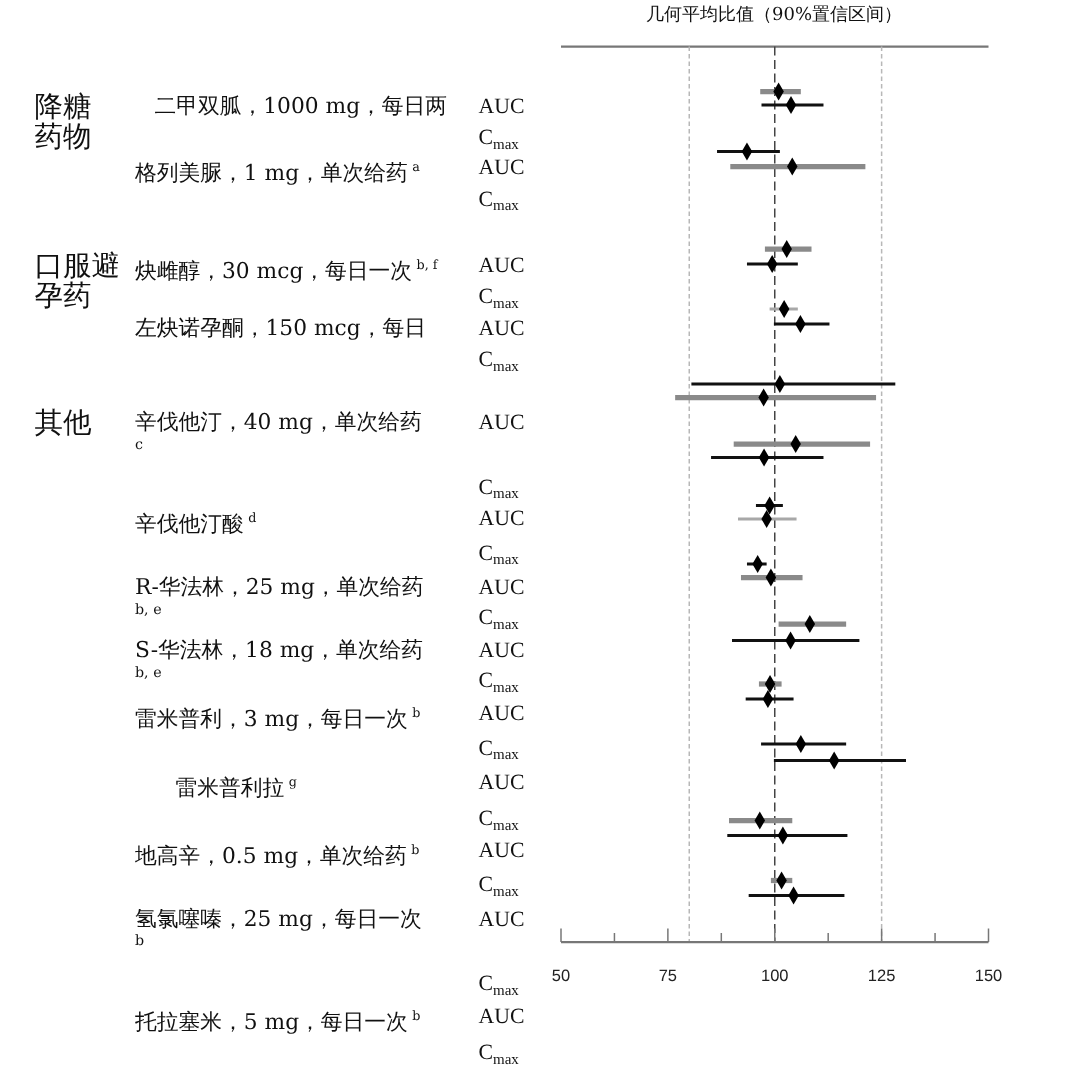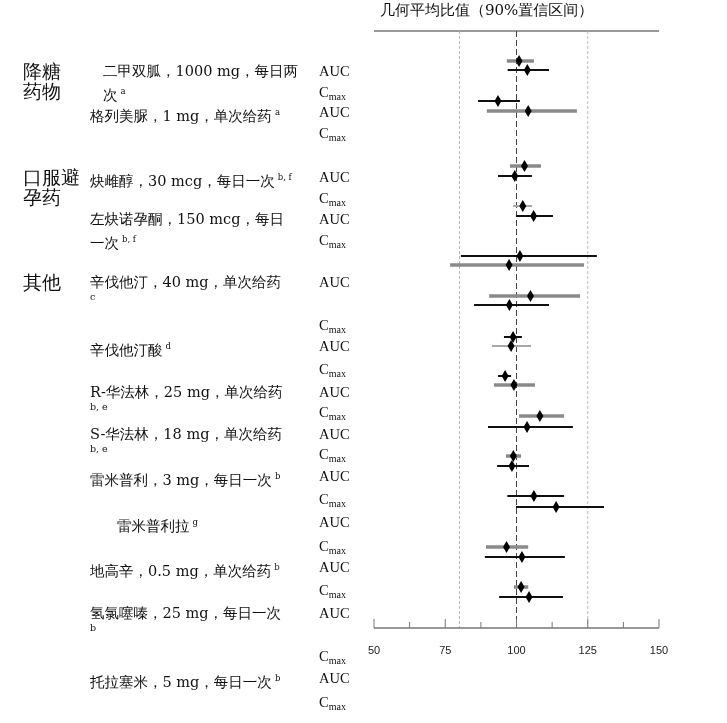--- a/index.html
+++ b/index.html
@@ -4,22 +4,22 @@
 <style>
   html, body { margin:0; padding:0; background:#ffffff; }
   body { width:727px; height:723px; position:relative; overflow:hidden;
          font-family:"DejaVu Serif","Liberation Serif",serif; color:#111; }
   .txt { position:absolute; white-space:nowrap; font-size:14.5px; line-height:16px; }
   .cat { font-size:19px; }
   .sup { font-size:8.5px; vertical-align:6px; margin-left:3px; }
   .subtxt { font-size:9.5px; line-height:10px; }
   .metric { font-family:"Liberation Serif","DejaVu Serif",serif; font-size:14.5px; }
   .metric .sub { font-size:10px; vertical-align:-3px; }
-  .title { position:absolute; left:380px; top:1px; width:272px; 
-           font-size:15px; white-space:nowrap; }
+  .title { position:absolute; left:380px; top:1px; width:272px; text-align:center;
+           font-size:12px; white-space:nowrap; }
   svg { position:absolute; left:0; top:0; }
   .ticklabel { font-family:"Liberation Sans","DejaVu Sans",sans-serif; font-size:11px; fill:#222; }
 </style>
 </head>
 <body>
 
 <div class="title">几何平均比值（90%置信区间）</div>
 
 <div class="txt cat" style="left:23px;top:63px;">
   <div>降糖</div>
@@ -28,31 +28,29 @@
 <div class="txt cat" style="left:23px;top:169px;">
   <div>口服避</div>
   <div style="margin-top:4px">孕药</div>
 </div>
 <div class="txt cat" style="left:23px;top:274px;">
   <div>其他</div>
 </div>
 
 <div class="txt" style="left:103px;top:63px;">
   <div>二甲双胍，1000 mg，每日两</div>
-  <div style="margin-top:4px"><span>次</span><span class="sup">a</span></div>
 </div>
 <div class="txt" style="left:90px;top:104px;">
   <span>格列美脲，1 mg，单次给药</span><span class="sup">a</span>
 </div>
 <div class="txt" style="left:90px;top:169px;">
   <span>炔雌醇，30 mcg，每日一次</span><span class="sup">b, f</span>
 </div>
 <div class="txt" style="left:90px;top:211px;">
   <div>左炔诺孕酮，150 mcg，每日</div>
-  <div style="margin-top:4px"><span>一次</span><span class="sup">b, f</span></div>
 </div>
 <div class="txt" style="left:90px;top:274px;">
   <div>辛伐他汀，40 mg，单次给药</div>
   <div class="subtxt" style="margin-top:2px">c</div>
 </div>
 <div class="txt" style="left:90px;top:338px;">
   <span>辛伐他汀酸</span><span class="sup">d</span>
 </div>
 <div class="txt" style="left:90px;top:384px;">
   <div>R-华法林，25 mg，单次给药</div>

